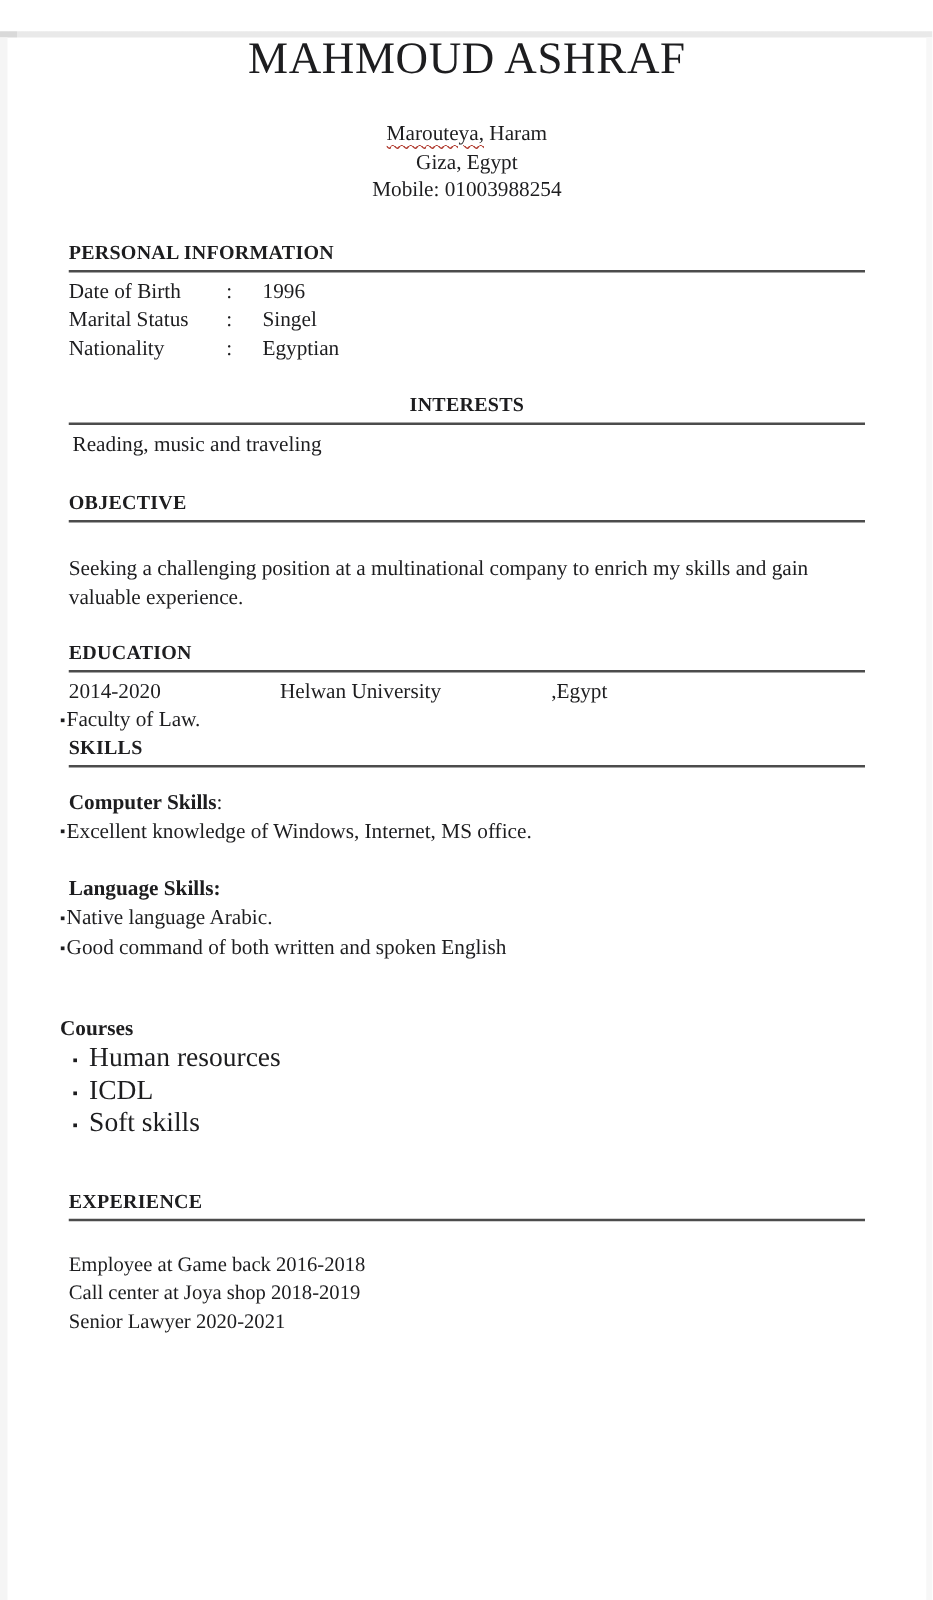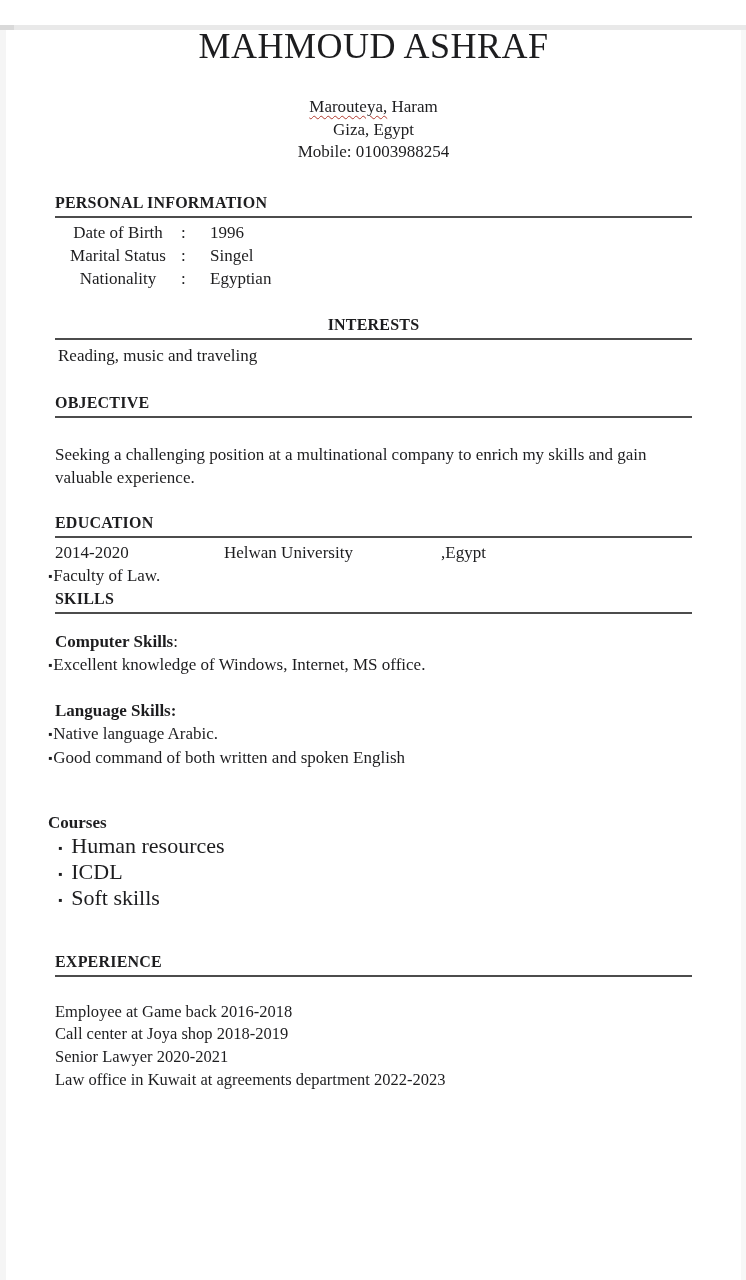--- a/index.html
+++ b/index.html
@@ -49,21 +49,21 @@
   .mt-interests  { margin-top: 25px; text-align: center; }
   .mt-objective  { margin-top: 26px; }
   .mt-education  { margin-top: 24px; }
   .mt-skills     { margin-top: 1px; }
   .mt-experience { margin-top: 40px; }
 
   .body-text { font-size: 17px; line-height: 23px; }
 
   .pi-rows { margin-top: 3px; }
   .pi-row  { font-size: 17px; line-height: 23px; display: flex; }
-  .pi-label { width: 126px; text-align: center; }
+  .pi-label { width: 126px; }
   .pi-sep   { width: 29px; }
 
   .interests-text { margin-top: 4px; padding-left: 3px; }
 
   .objective-text { margin-top: 25px; max-width: 632px; }
 
   .edu-row { margin-top: 3px; font-size: 17px; line-height: 23px; }
   .edu-period      { display: inline-block; width: 169px; }
   .edu-institution { display: inline-block; width: 217px; }
 
@@ -152,17 +152,16 @@
         <li class="course-item">Human resources</li>
         <li class="course-item">ICDL</li>
         <li class="course-item">Soft skills</li>
       </ul>
 
     <h2 class="section-heading mt-experience">EXPERIENCE</h2>
     <div class="exp-list">
         <div class="exp-item">Employee at Game back 2016-2018</div>
         <div class="exp-item">Call center at Joya shop 2018-2019</div>
         <div class="exp-item">Senior Lawyer 2020-2021</div>
-        <div class="exp-item">Law office in Kuwait at agreements department 2022-2023</div>
       </div>
 
   </div>
 </div>
 
 </body></html>

